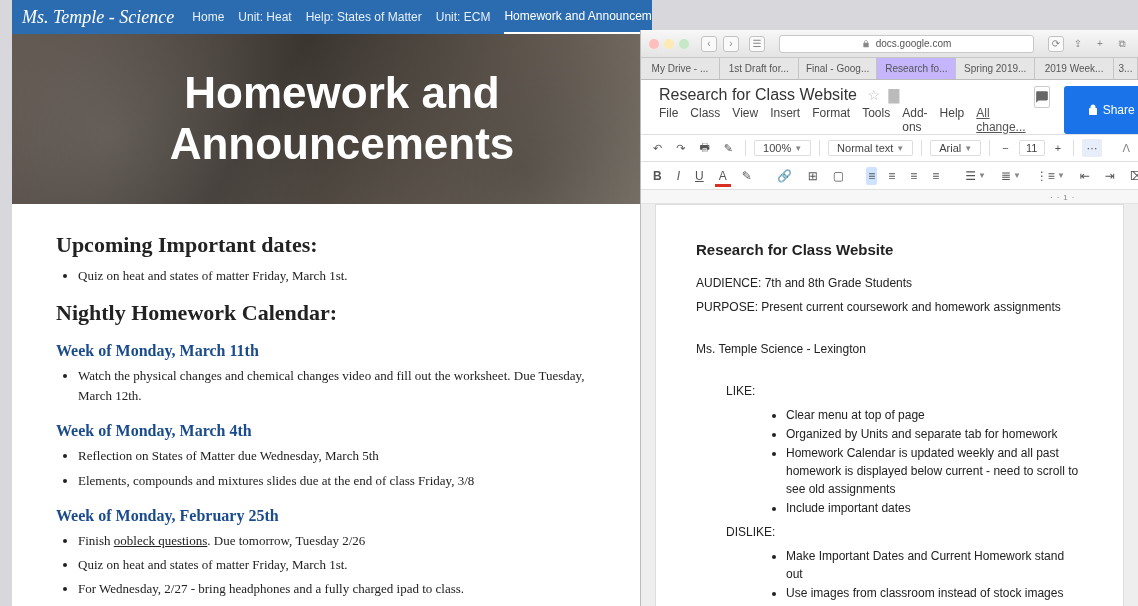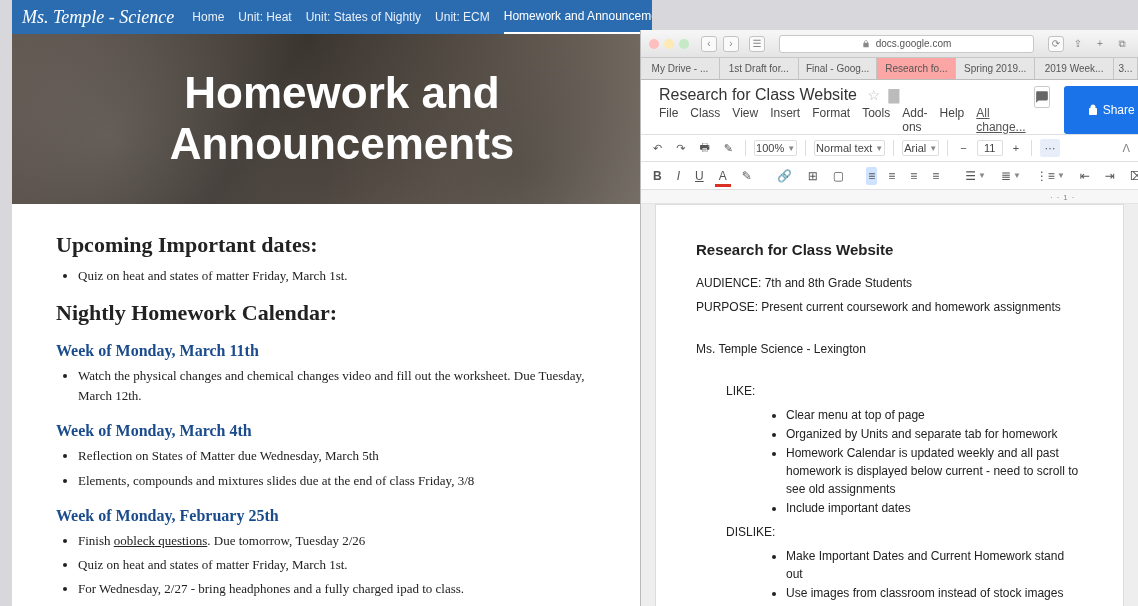--- a/index.html
+++ b/index.html
@@ -29,40 +29,40 @@
   .browser { position:absolute; left:640px; top:30px; width:498px; height:576px; background:#f1f1f1; border-left:1px solid #bbb; font-family:-apple-system,Arial,sans-serif;}
   .mac-chrome { height:28px; background:linear-gradient(#f7f7f7,#e4e4e4); border-bottom:1px solid #c7c7c7; display:flex; align-items:center; padding:0 8px; gap:6px; font-size:11px;}
   .traffic { display:flex; gap:5px; margin-right:6px;}
   .tl { width:10px; height:10px; border-radius:50%; }
   .tl.r{background:#febebe;} .tl.y{background:#fde9b4;} .tl.g{background:#c5e8c5;}
   .nav-btn { width:16px; height:16px; border:1px solid #c3c3c3; border-radius:3px; display:flex;align-items:center;justify-content:center;color:#888;font-size:10px;background:#fafafa;}
   .addr { flex:1; margin:0 8px; height:18px; background:#fff; border:1px solid #c8c8c8; border-radius:3px; display:flex; align-items:center; justify-content:center; gap:6px; font-size:10px; color:#555;}
   .lock{width:8px;height:8px;}
   .tabs { height:22px; background:#e0e0e0; border-bottom:1px solid #bcbcbc; display:flex; font-size:10px; }
   .tab { flex:1; border-right:1px solid #c5c5c5; display:flex; align-items:center; justify-content:center; padding:0 4px; color:#555; background:#e6e6e6; overflow:hidden; white-space:nowrap; text-overflow:ellipsis;}
-  .tab.active { background:#fca5a5; }
+  .tab.active { background:#c4b5fd; }
   
   .docs { background:#fff; height:calc(100% - 50px); display:flex; flex-direction:column;}
   .docs-head { padding:6px 10px 0 10px; display:flex; gap:8px;}
   .docs-logo { width:26px; height:34px; background:#4285f4; border-radius:3px; position:relative;}
   .docs-logo::after{content:"";position:absolute;left:5px;right:5px;top:8px;height:2px;background:#fff;box-shadow:0 4px 0 #fff,0 8px 0 #fff,0 12px 0 #fff;}
   .docs-title-wrap{flex:1;}
   .docs-title{font-size:16px;color:#333;}
   .docs-star{color:#bbb;font-size:14px;margin-left:6px;}
   .docs-folder{color:#bbb;font-size:14px;margin-left:4px;}
   .docs-menu{display:flex;gap:12px;font-size:12px;color:#444;margin-top:2px;}
   .docs-menu span{cursor:pointer;}
   .allchange{text-decoration:underline;color:#555;}
   .share-btn{background:#1a73e8;color:#fff;font-size:12px;padding:6px 23px;border-radius:3px;display:flex;align-items:center;gap:4px;cursor:pointer;}
   .cmt-ic{width:22px;height:22px;border:1px solid #ccc;border-radius:2px;display:flex;align-items:center;justify-content:center;margin-right:6px;cursor:pointer;}
   
   .toolbar1{height:28px;border-top:1px solid #e0e0e0;border-bottom:1px solid #e0e0e0;display:flex;align-items:center;padding:0 8px;gap:6px;font-size:11px;color:#444;background:#fff;}
   .tbtn{padding:2px 4px;cursor:pointer;color:#555;display:flex;align-items:center;gap:2px;}
   .sep{width:1px;height:16px;background:#ddd;margin:0 2px;}
-  .sel{border:1px solid #ddd;padding:1px 1px;border-radius:2px;display:flex;align-items:center;gap:3px;}
+  .sel{border:1px solid #ddd;padding:1px 8px;border-radius:2px;display:flex;align-items:center;gap:3px;}
   .caret{font-size:8px;color:#888;}
   .more-box{width:20px;height:18px;background:#e8eef9;border-radius:2px;display:flex;align-items:center;justify-content:center;color:#555;}
   .collapse-ic{margin-left:auto;color:#888;cursor:pointer;}
   
   .toolbar2{height:28px;border-bottom:1px solid #e0e0e0;display:flex;align-items:center;padding:0 8px;gap:7px;font-size:12px;color:#444;}
   .bold{font-weight:700;} .ital{font-style:italic;} .under{text-decoration:underline;}
   .align-active{background:#cfe2ff;border-radius:2px;padding:2px;}
   .colorA{position:relative;}
   .colorA::after{content:"";position:absolute;left:0;right:0;bottom:-2px;height:3px;background:#d93025;}
   
@@ -81,21 +81,21 @@
 </style>
 </head>
 <body>
 
 <div class="site">
   <div class="site-nav">
     <span class="site-title">Ms. Temple - Science</span>
     <div class="nav-links">
       <span class="nav-link">Home</span>
       <span class="nav-link">Unit: Heat</span>
-      <span class="nav-link">Unit: States of Nightly</span>
+      <span class="nav-link">Help: States of Matter</span>
       <span class="nav-link">Unit: ECM</span>
       <span class="nav-link active">Homework and Announceme...</span>
 
     </div>
     <svg class="search-ic" viewBox="0 0 24 24">
         <path fill="#fff" d="M15.5 14h-.79l-.28-.27A6.471 6.471 0 0016 9.5 6.5 6.5 0 109.5 16c1.61 0 3.09-.59 4.23-1.57l.27.28v.79l5 4.99L20.49 19l-4.99-5zm-6 0C7.01 14 5 11.99 5 9.5S7.01 5 9.5 5 14 7.01 14 9.5 11.99 14 9.5 14z"></path>
       </svg>
   </div>
   <div class="hero">
     <h1>Homework and Announcements</h1>

